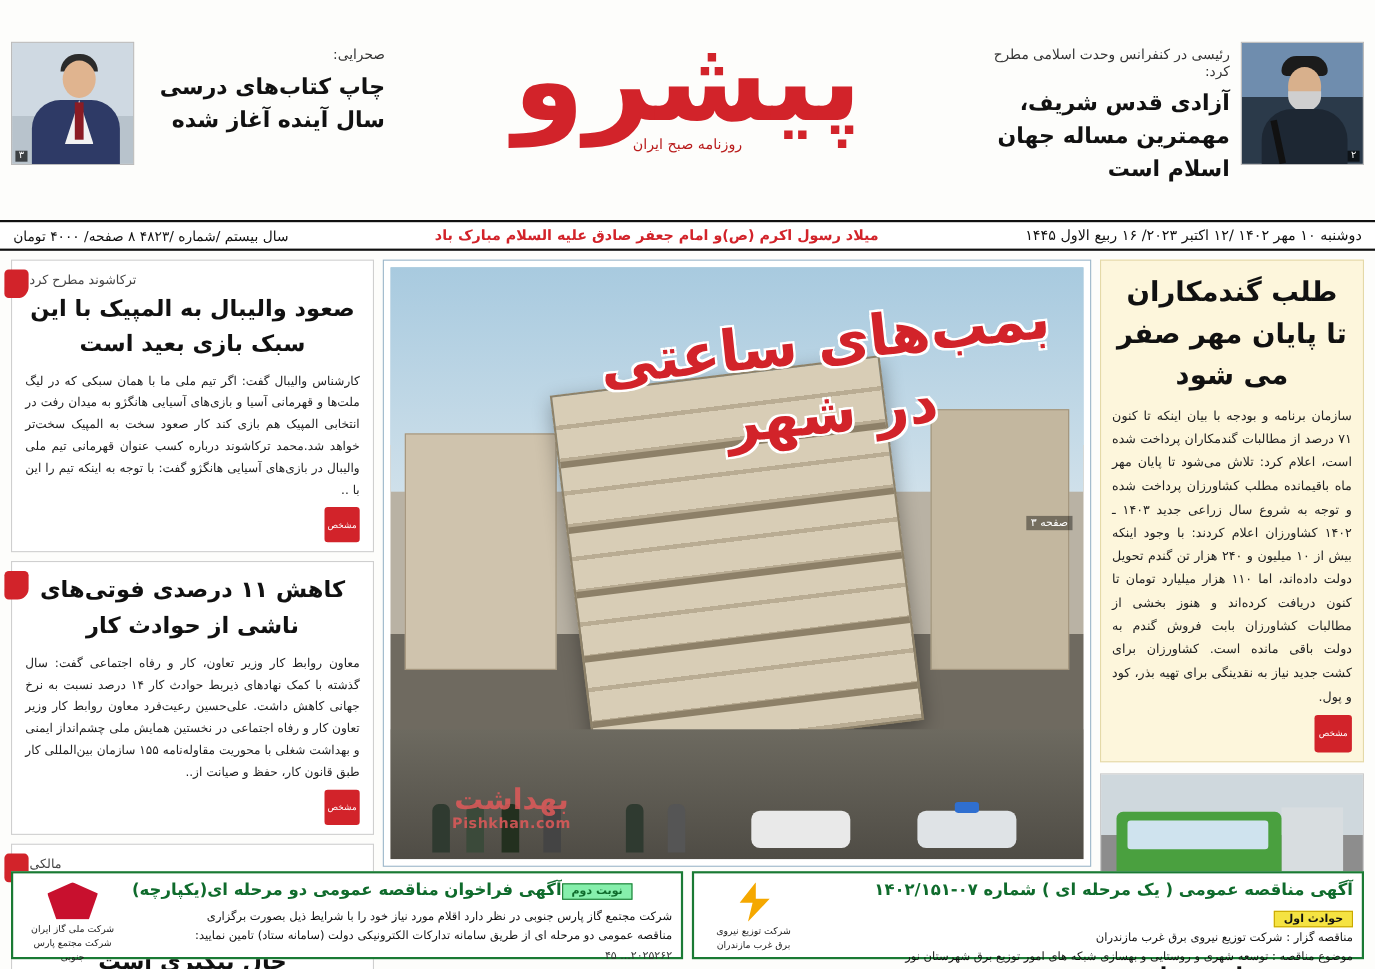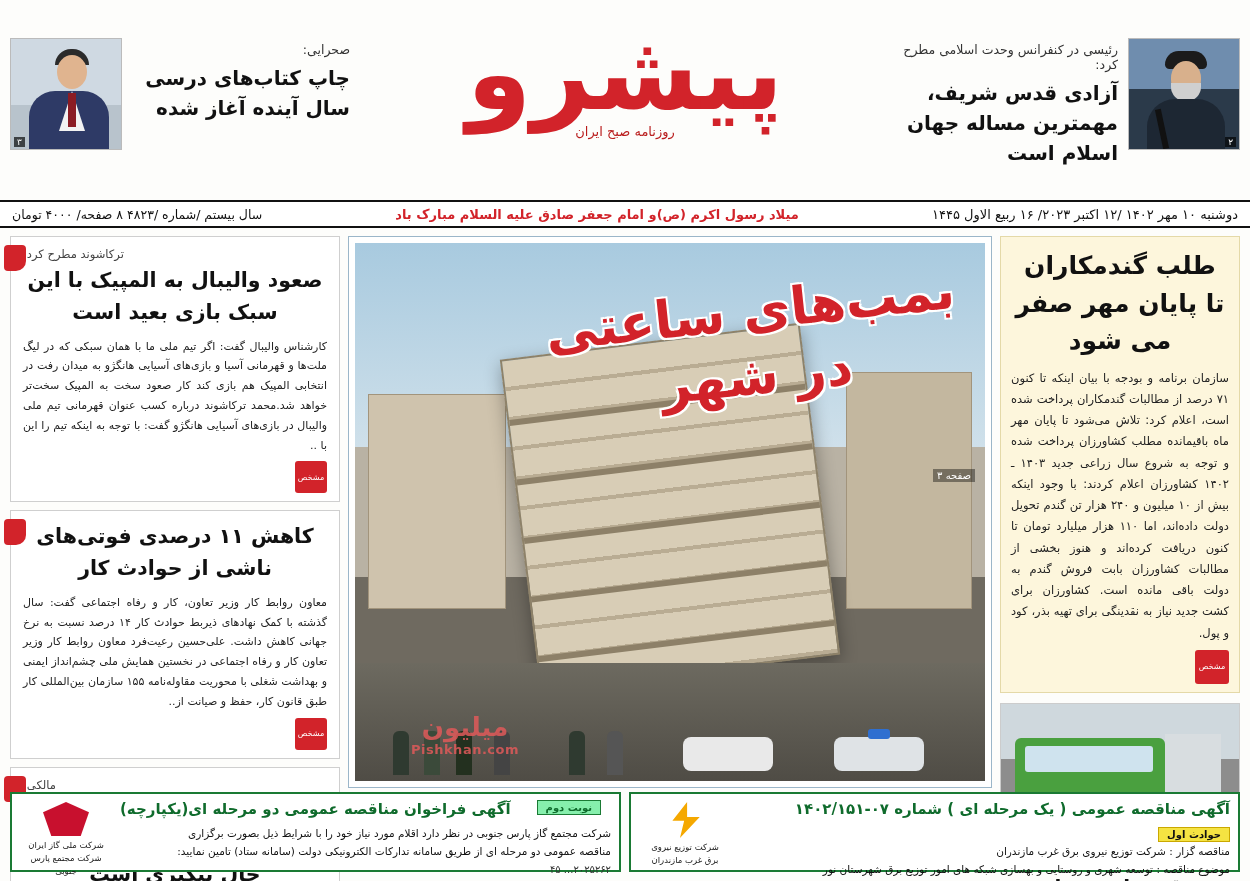--- a/index.html
+++ b/index.html
@@ -447,21 +447,21 @@
             <div class="mp-car" style="left:76%;background:#dfe3e6">
                 <div class="light"></div>
               </div>
           </div>
           <div class="headline-overlay">
             <div class="hl">بمب‌های ساعتی</div>
             <div class="hl">در شهر</div>
           </div>
           <div class="photo-page-no">صفحه ۳</div>
           <div class="watermark">
-            <div class="wm1">میلیون</div>
+            <div class="wm1">بهداشت</div>
             <div class="wm2">Pishkhan.com</div>
           </div>
         </div>
       </div>
     </div>
 
     <div class="col-left">
 
       <div class="news-item">
         <div class="dot-marker"></div>
@@ -505,21 +505,21 @@
       </div>
     </div>
 
     <div class="ad">
       <div class="ad-logo">
         <div class="mark-gas"></div>
         <div>شرکت ملی گاز ایران</div>
         <div>شرکت مجتمع پارس جنوبی</div>
       </div>
       <div class="ad-main">
-        <div style="display:flex;flex-direction:row-reverse;align-items:flex-start;gap:26px;">
+        <div style="display:flex;flex-direction:row-reverse;align-items:flex-end;gap:0;">
           <div class="ad-title" style="margin:0;">آگهی فراخوان مناقصه عمومی دو مرحله ای(یکپارچه)</div>
           <div class="ad-badge plain">نوبت دوم</div>
         </div>
         <div class="ad-line" style="margin-top:6px;">شرکت مجتمع گاز پارس جنوبی در نظر دارد اقلام مورد نیاز خود را با شرایط ذیل بصورت برگزاری</div>
         <div class="ad-line">مناقصه عمومی دو مرحله ای از طریق سامانه تدارکات الکترونیکی دولت (سامانه ستاد) تامین نمایید:</div>
         <div class="ad-meta">۲۰۲۵۲۶۲...                            ۴۵</div>
       </div>
     </div>
 
   </div>

